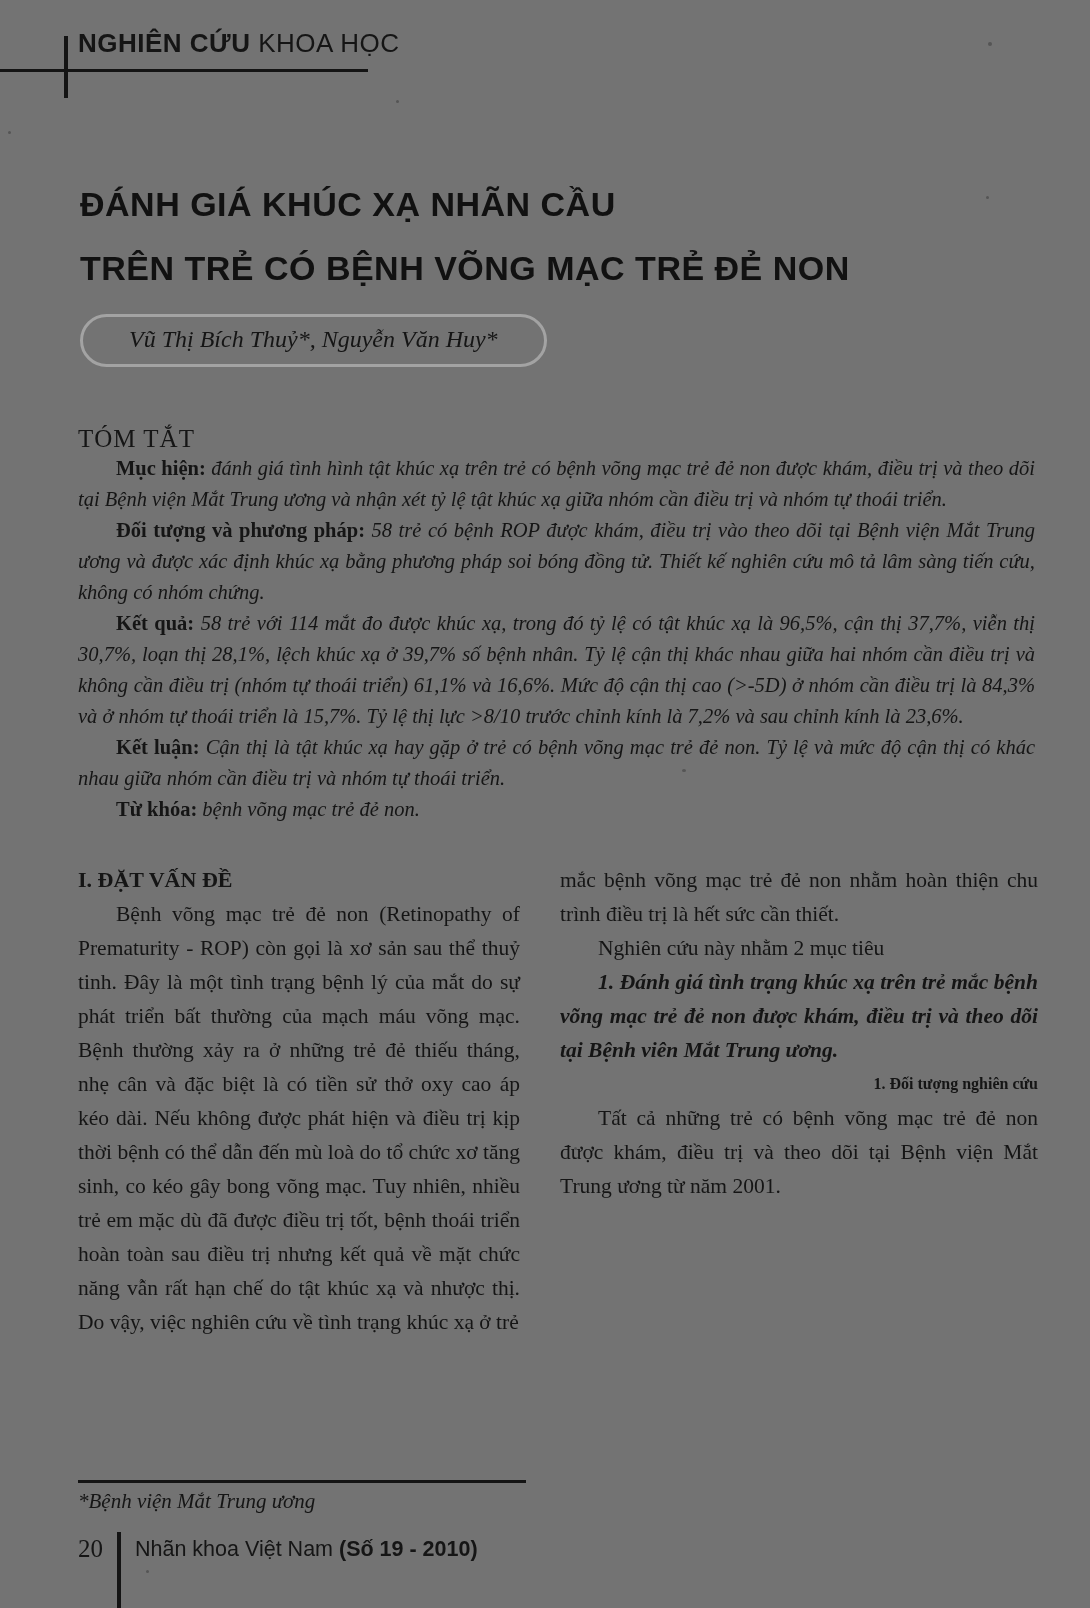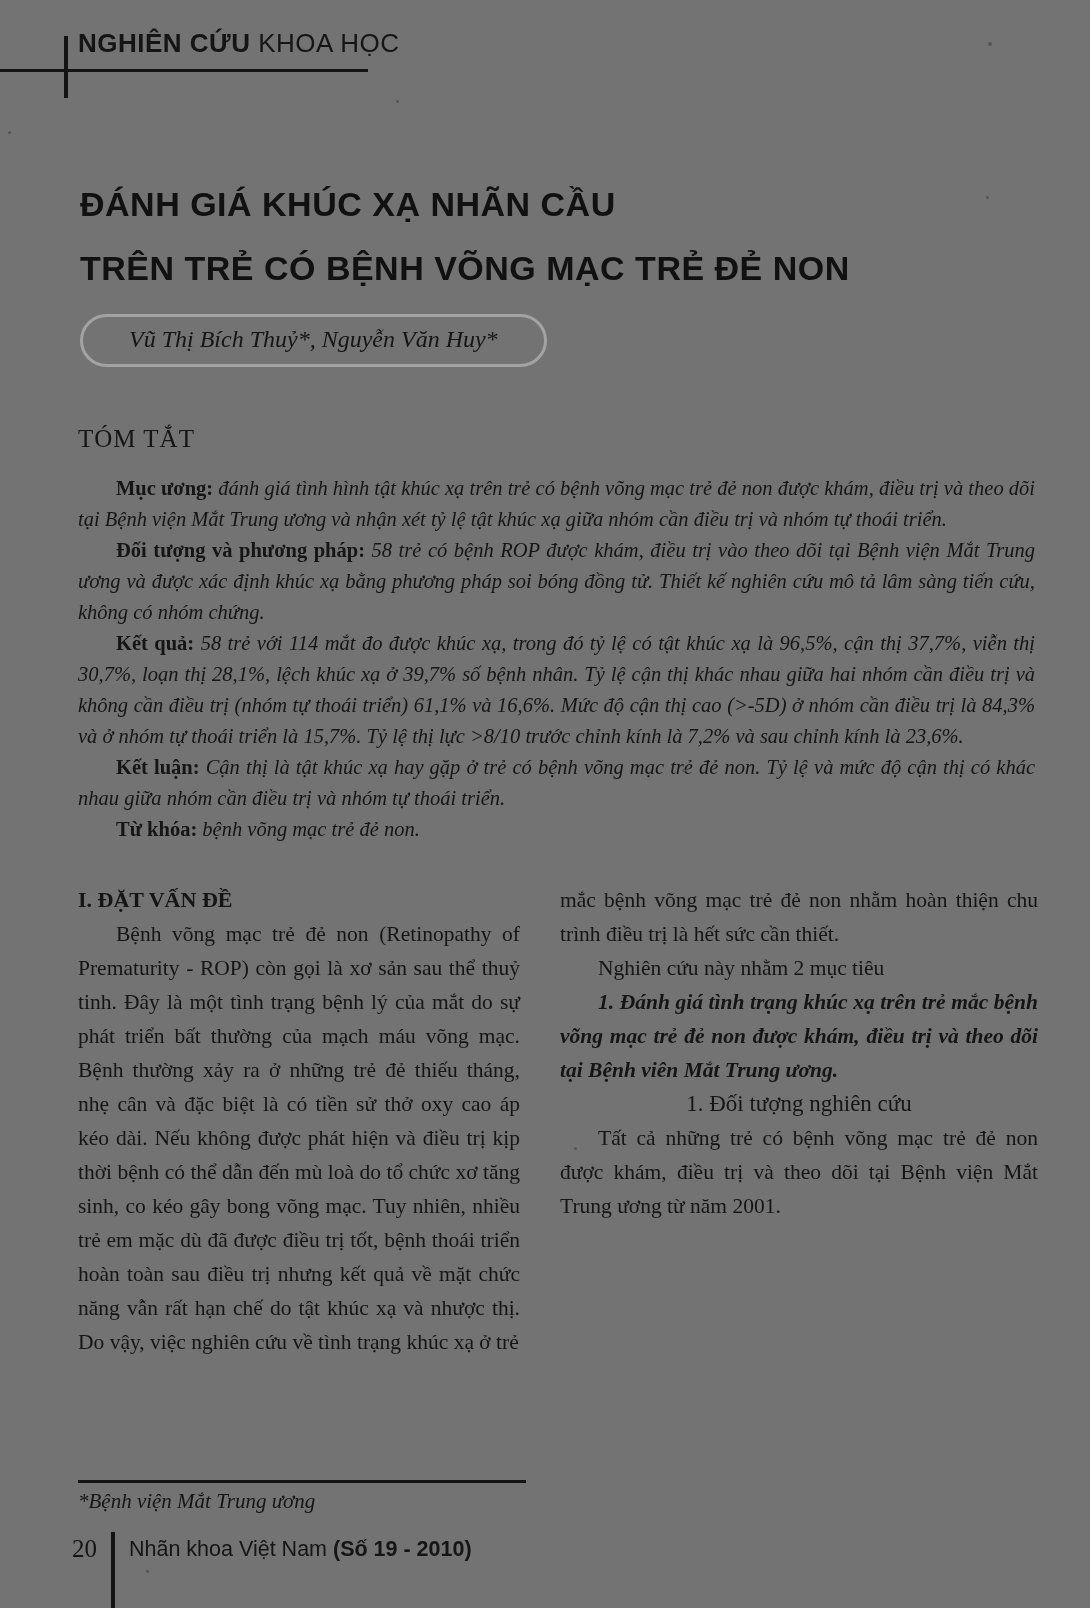--- a/index.html
+++ b/index.html
@@ -35,50 +35,50 @@
     margin:14px 0 0 80px;
     padding:9px 46px 11px 46px;
     border:3px solid #a3a3a3;border-radius:34px;
     font-weight:400;font-style:italic;font-size:24px;
     white-space:nowrap;
   }
   
   .abstract{margin:58px 55px 0 78px;}
   .abstract-heading{
     font-size:25px;letter-spacing:1px;font-weight:500;
-    margin-bottom:20px;
+    margin-bottom:0;
   }
   .abstract p{
     margin:0;
     font-size:20.5px;line-height:31px;
     text-align:justify;text-indent:38px;
     font-style:italic;
   }
   .abstract p .lbl{font-style:normal;font-weight:700;}
   
   .columns{
     display:flex;gap:40px;
     margin:38px 52px 0 78px;
   }
   .col{font-size:21.5px;line-height:34px;text-align:justify;}
   .col-left{width:442px;}
   .col-right{width:478px;}
   .sec-heading{font-weight:700;font-size:22px;margin:0 0 8px 0;text-align:left;}
-  .sub-heading{font-weight:400;font-size:23px;margin:6px 0 2px 0;text-align:center;}
+  .sub-heading{font-weight:700;font-size:16px;margin:6px 0 2px 0;text-align:right;}
   .col p{margin:0;}
   .indent{text-indent:38px;}
   .ital{font-style:italic;font-weight:bold;}
   .mt{margin-top:16px !important;}
   
   .footnote{position:absolute;left:78px;top:1480px;width:448px;}
   .footnote-rule{width:448px;height:3px;background:#141414;margin-bottom:6px;}
   .footnote-text{font-style:italic;font-size:21px;}
   
   .footer{
-    position:absolute;left:72px;top:1532px;
+    position:absolute;left:78px;top:1532px;
     display:flex;align-items:flex-start;
   }
   .page-num{font-size:25px;line-height:34px;padding-right:14px;}
   .footer-vbar{width:4px;height:76px;background:#141414;}
   .journal{
     padding-left:14px;
     font-family:"Liberation Sans", sans-serif;
     font-size:21.5px;line-height:34px;white-space:nowrap;
   }
   .journal .b{font-weight:700;}
@@ -104,21 +104,21 @@
   </div>
 
   <div>
     <span class="authors">Vũ Thị Bích Thuỷ*, Nguyễn Văn Huy*</span>
   </div>
 
   <div class="abstract">
     <div class="abstract-heading">TÓM TẮT</div>
 
     <p>
-      <span class="lbl">Mục ương:</span><span> đánh giá tình hình tật khúc xạ trên trẻ có bệnh võng mạc trẻ đẻ non được khám, điều trị và theo dõi tại Bệnh viện Mắt Trung ương và nhận xét tỷ lệ tật khúc xạ giữa nhóm cần điều trị và nhóm tự thoái triển.</span>
+      <span class="lbl">Mục hiện:</span><span> đánh giá tình hình tật khúc xạ trên trẻ có bệnh võng mạc trẻ đẻ non được khám, điều trị và theo dõi tại Bệnh viện Mắt Trung ương và nhận xét tỷ lệ tật khúc xạ giữa nhóm cần điều trị và nhóm tự thoái triển.</span>
     </p>
     <p>
       <span class="lbl">Đối tượng và phương pháp:</span><span> 58 trẻ có bệnh ROP được khám, điều trị vào theo dõi tại Bệnh viện Mắt Trung ương và được xác định khúc xạ bằng phương pháp soi bóng đồng tử. Thiết kế nghiên cứu mô tả lâm sàng tiến cứu, không có nhóm chứng.</span>
     </p>
     <p>
       <span class="lbl">Kết quả:</span><span> 58 trẻ với 114 mắt đo được khúc xạ, trong đó tỷ lệ có tật khúc xạ là 96,5%, cận thị 37,7%, viễn thị 30,7%, loạn thị 28,1%, lệch khúc xạ ở 39,7% số bệnh nhân. Tỷ lệ cận thị khác nhau giữa hai nhóm cần điều trị và không cần điều trị (nhóm tự thoái triển) 61,1% và 16,6%. Mức độ cận thị cao (&gt;-5D) ở nhóm cần điều trị là 84,3% và ở nhóm tự thoái triển là 15,7%. Tỷ lệ thị lực &gt;8/10 trước chỉnh kính là 7,2% và sau chỉnh kính là 23,6%.</span>
     </p>
     <p>
       <span class="lbl">Kết luận:</span><span> Cận thị là tật khúc xạ hay gặp ở trẻ có bệnh võng mạc trẻ đẻ non. Tỷ lệ và mức độ cận thị có khác nhau giữa nhóm cần điều trị và nhóm tự thoái triển.</span>
     </p>

